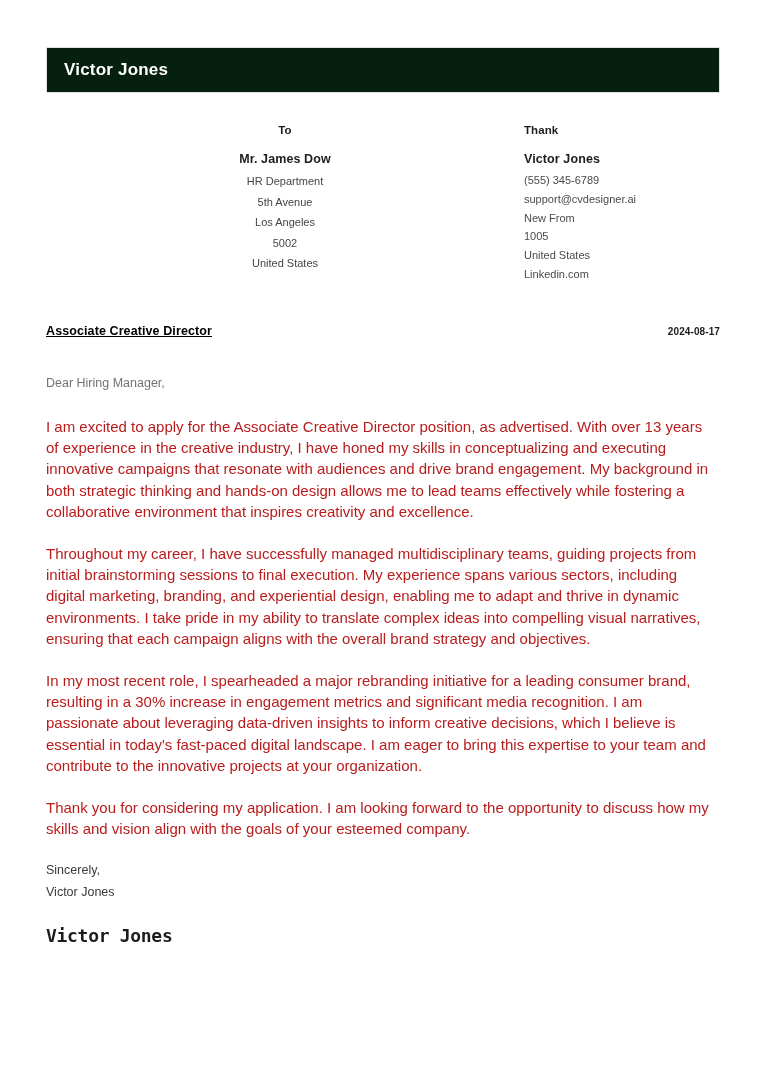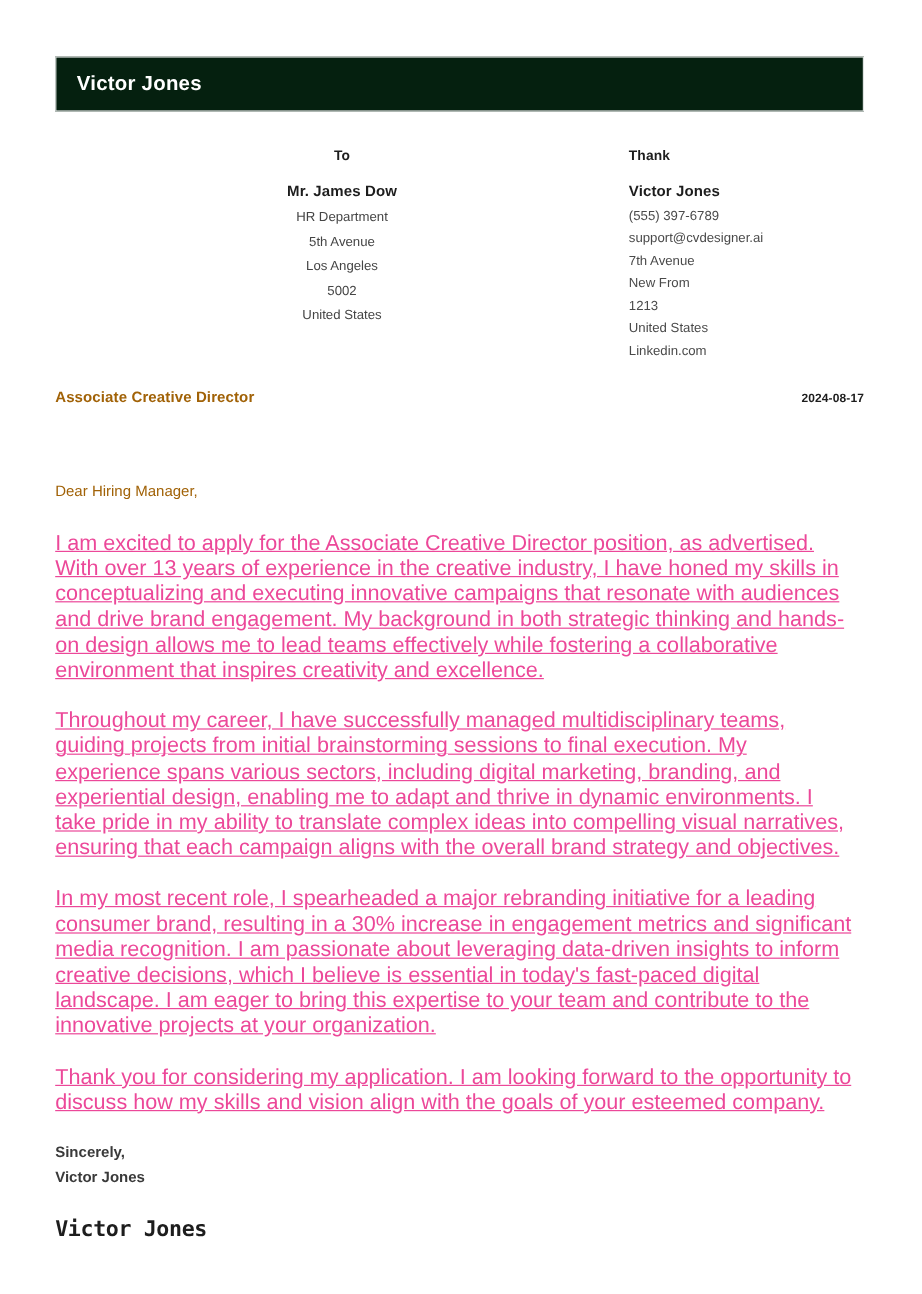--- a/index.html
+++ b/index.html
@@ -87,58 +87,57 @@
     left: 46px;
     top: 324px;
     width: 674px;
     display: flex;
     justify-content: space-between;
     align-items: baseline;
   }
   .subject-title {
     font-size: 12.5px;
     font-weight: bold;
-    color: #a16207;
-    letter-spacing: 0.1px;
+    color: #000000;
+    letter-spacing: 0.1px;
+    text-decoration: underline;
   }
   .subject-date {
     font-size: 10px;
     font-weight: bold;
     color: #1d1d1d;
     letter-spacing: 0.1px;
   }
 
   
   .letter-body {
     position: absolute;
     left: 46px;
     top: 373px;
     width: 668px;
   }
   .salutation {
     font-size: 12.5px;
-    color: #a16207;
+    color: #737373;
     line-height: 21px;
     margin-bottom: 22px;
-    margin-top: 26px;
   }
   .body-par {
-    font-size: 18px;
-    color: #ec4899;
+    font-size: 15px;
+    color: #b91c1c;
     line-height: 21.2px;
     margin: 0 0 21px 0;
     text-align: left;
-    text-decoration: underline;
   }
   .closing-line {
     font-size: 12.5px;
     color: #3a3a3a;
     line-height: 21.2px;
   }
-  .closing-block { margin-top: 21px; font-weight: bold; }
+  .closing-block { margin-top: 21px; }
 
   .signature {
     margin-top: 22px;
     font-family: "DejaVu Sans Mono", monospace;
     font-size: 18px;
     font-weight: bold;
     color: #1d1d1d;
     letter-spacing: -0.3px;
   }
 </style>
@@ -159,25 +158,24 @@
       <div class="addr-line">HR Department</div>
       <div class="addr-line">5th Avenue</div>
       <div class="addr-line">Los Angeles</div>
       <div class="addr-line">5002</div>
       <div class="addr-line">United States</div>
     </div>
 
     <div class="addr-col-from">
       <div class="addr-label">Thank</div>
       <div class="addr-name">Victor Jones</div>
-      <div class="addr-line">(555) 397-6789</div>
+      <div class="addr-line">(555) 345-6789</div>
       <div class="addr-line">support@cvdesigner.ai</div>
-      <div class="addr-line">7th Avenue</div>
       <div class="addr-line">New From</div>
-      <div class="addr-line">1213</div>
+      <div class="addr-line">1005</div>
       <div class="addr-line">United States</div>
       <div class="addr-line">Linkedin.com</div>
     </div>
 
   </div>
 
   <div class="subject-row">
     <div class="subject-title">Associate Creative Director</div>
     <div class="subject-date">2024-08-17</div>
   </div>

